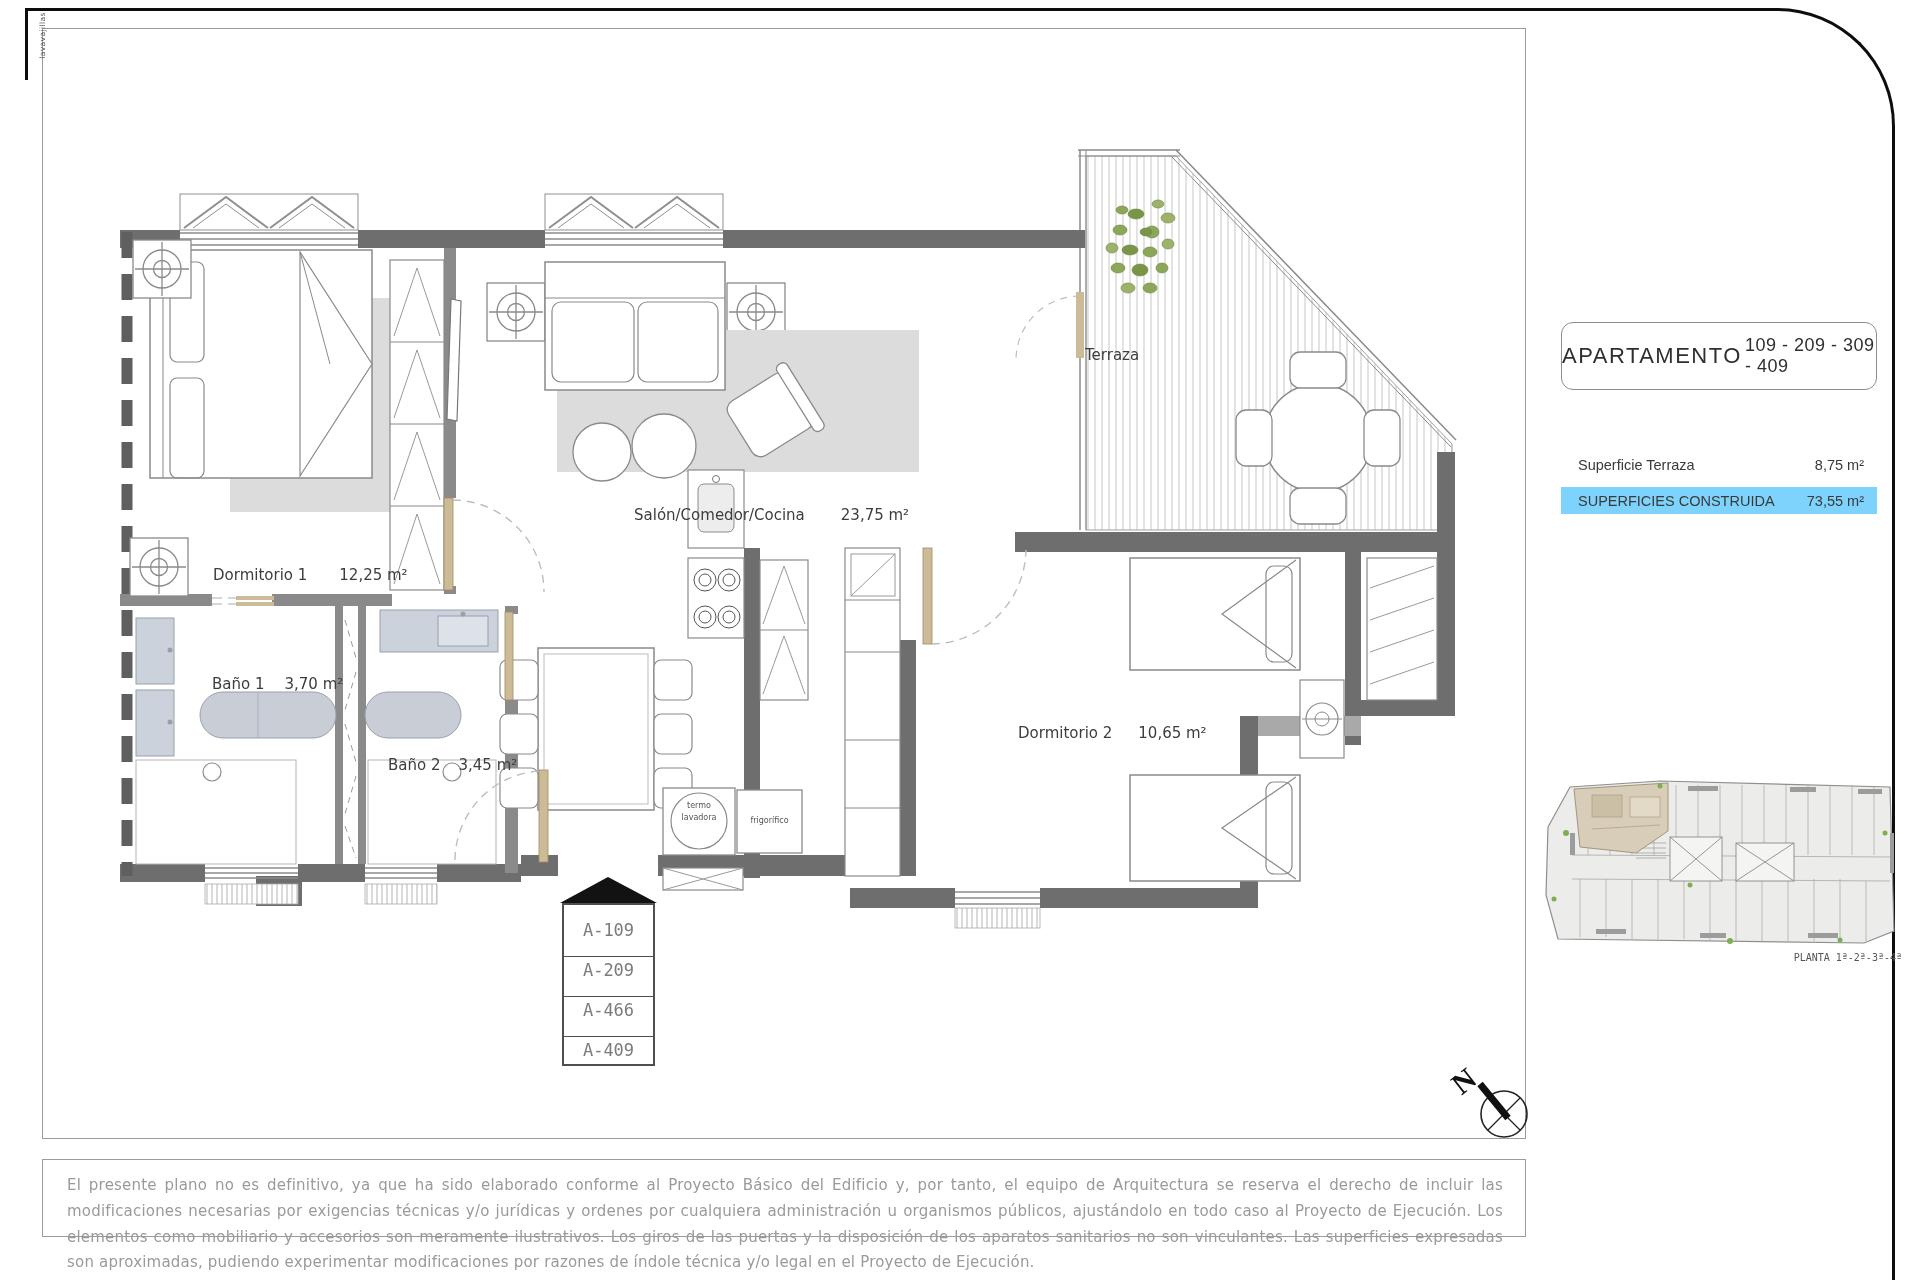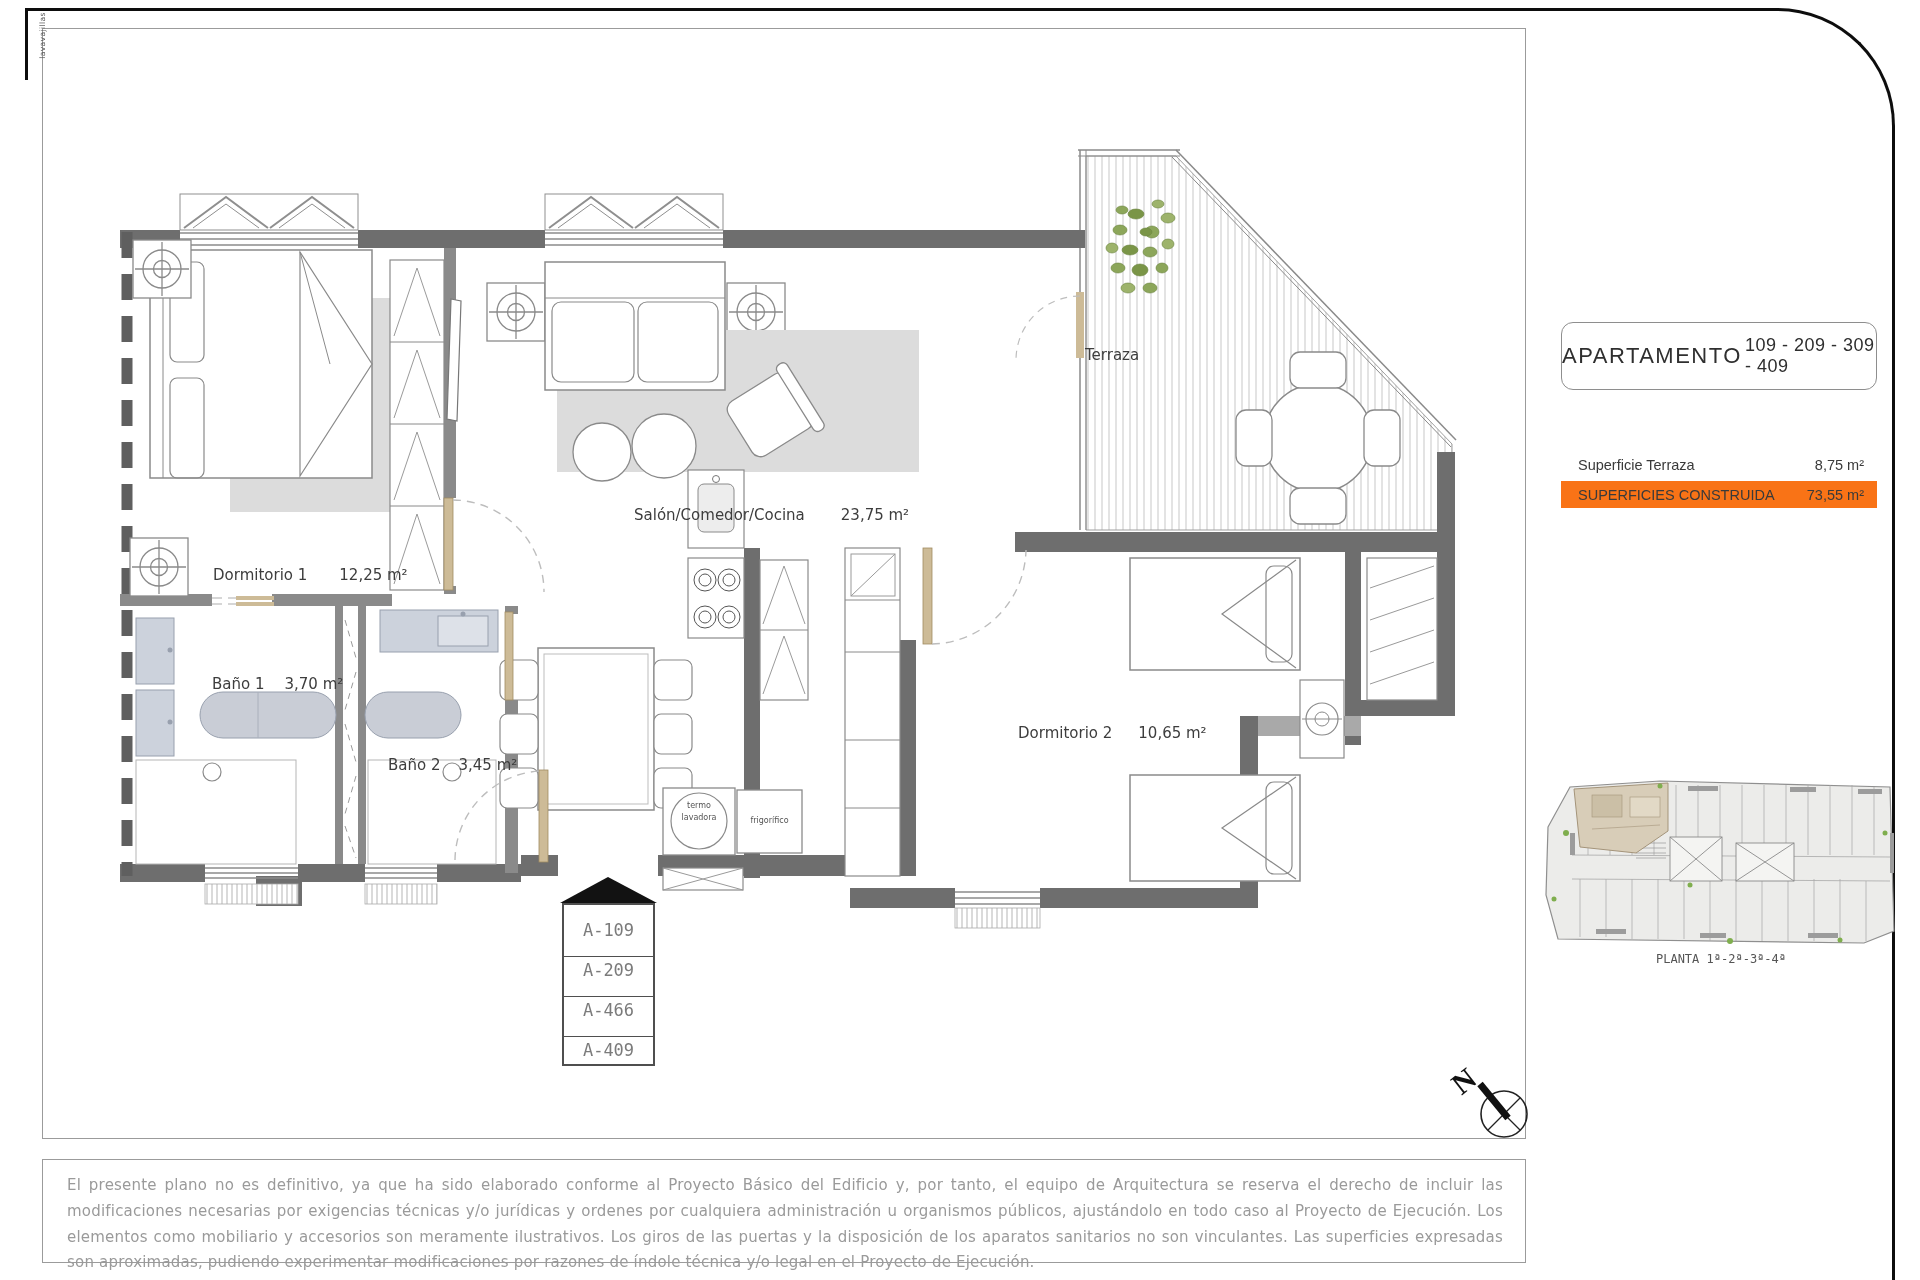--- a/index.html
+++ b/index.html
@@ -5,21 +5,21 @@
   html,body{margin:0;padding:0;background:#fff;}
   .sheet{position:relative;width:1920px;height:1280px;background:#ffffff;overflow:hidden;
          font-family:"DejaVu Sans","Liberation Sans",sans-serif;}
   
   .frame{position:absolute;left:25px;top:8px;width:1870px;height:1272px;box-sizing:border-box;
          border-top:3px solid #0d0d0d;border-right:3px solid #0d0d0d;border-top-right-radius:118px;}
   .frame-left{position:absolute;left:25px;top:8px;width:3px;height:72px;background:#0d0d0d;}
   
   .plan-box{position:absolute;left:42px;top:28px;width:1484px;height:1111px;box-sizing:border-box;
             border:1px solid #9b9b9b;background:#fff;}
-  .disc-box{position:absolute;left:42px;top:1159px;width:1484px;height:104px;box-sizing:border-box;
+  .disc-box{position:absolute;left:42px;top:1159px;width:1484px;height:78px;box-sizing:border-box;
             border:1px solid #9b9b9b;background:#fff;}
   .disc-text{padding:13px 22px 0 24px;font-size:15px;line-height:1.72;color:#9a9a9a;
              text-align:justify;letter-spacing:.2px;}
   .plan-svg{position:absolute;left:42px;top:28px;}
   
   .room-label{position:absolute;display:flex;white-space:nowrap;font-size:15px;color:#3d3d3d;margin-top:20px;}
   .room-label .area{color:#3d3d3d;}
   .lbl-salon{left:634px;top:486px;gap:36px;}
   .lbl-dorm1{left:213px;top:546px;gap:32px;}
   .lbl-bano1{left:212px;top:655px;gap:20px;}
@@ -43,24 +43,24 @@
   
   .title-box{position:absolute;left:1561px;top:322px;width:316px;height:68px;box-sizing:border-box;
              border:1.5px solid #8e8e8e;border-radius:12px;display:flex;flex-direction:row;
              align-items:center;justify-content:center;gap:3px;background:#fff;
              font-family:"Liberation Sans",sans-serif;}
   .title-box .t1{font-size:22px;letter-spacing:1.5px;color:#2f2f2f;}
   .title-box .t2{font-size:18px;letter-spacing:.5px;color:#2f2f2f;}
   .areas{position:absolute;left:1561px;top:451px;width:316px;font-family:"Liberation Sans",sans-serif;}
   .area-row{display:flex;justify-content:space-between;align-items:center;height:27px;
             padding:0 13px 0 17px;font-size:14.5px;color:#3a3a3a;}
-  .area-row.hl{background:#f97316;margin-top:3px;}
+  .area-row.hl{background:#7dd3fc;margin-top:9px;}
   .keyplan{position:absolute;left:1540px;top:773px;}
-  .keyplan-caption{position:absolute;left:1540px;top:952px;width:362px;text-align:center;
-                   font-family:"DejaVu Sans Mono","Liberation Mono",monospace;font-size:12px;color:#555;}
+  .keyplan-caption{position:absolute;left:1540px;top:952px;width:362px;text-align:right;
+                   font-family:"DejaVu Sans Mono","Liberation Mono",monospace;font-size:10px;color:#555;}
   .north{position:absolute;left:1448px;top:1056px;}
 </style>
 </head>
 <body>
 
 <div class="sheet">
 
   <div class="frame"></div>
   <div class="frame-left"></div>
 

